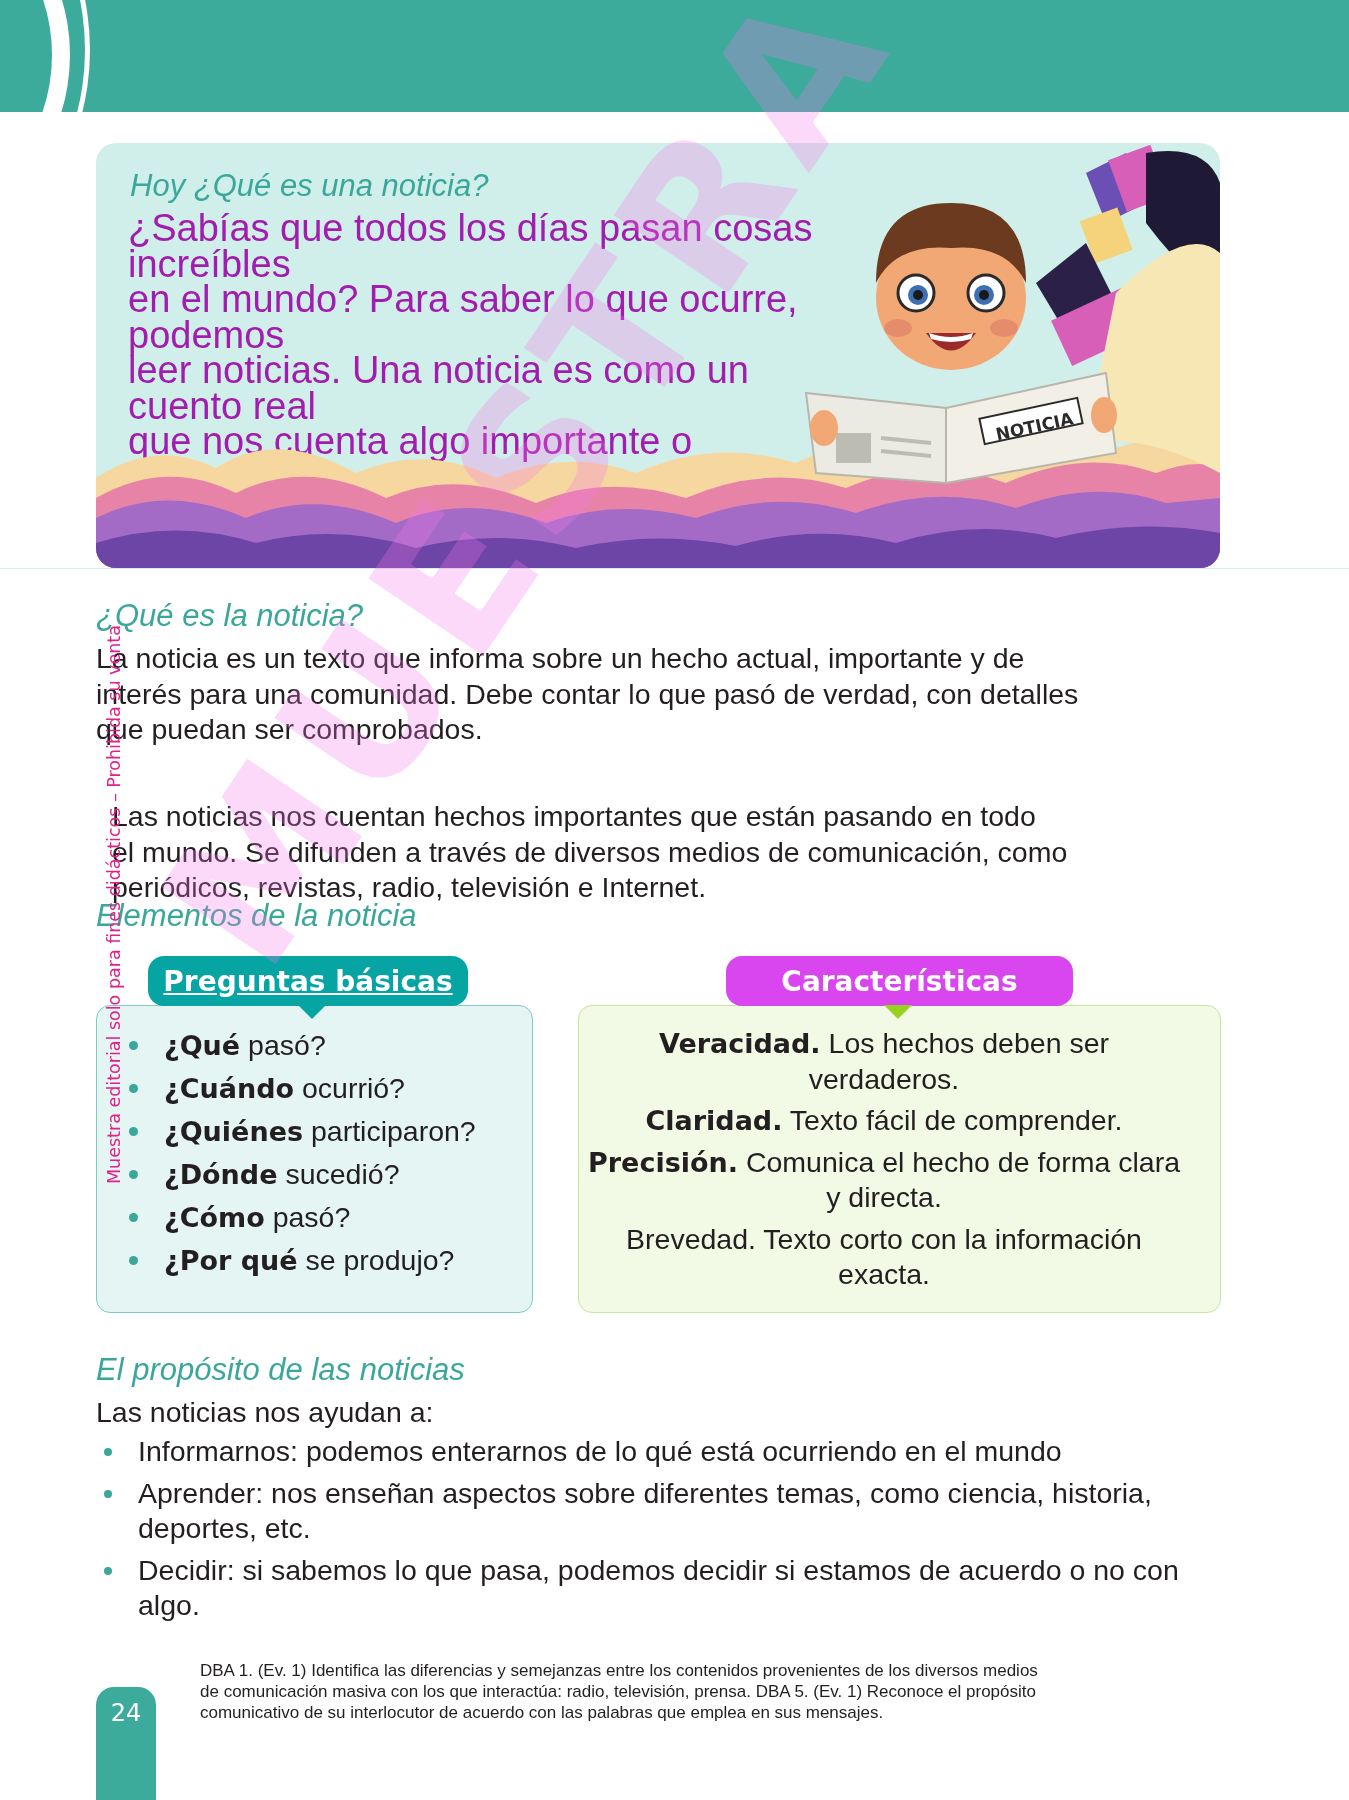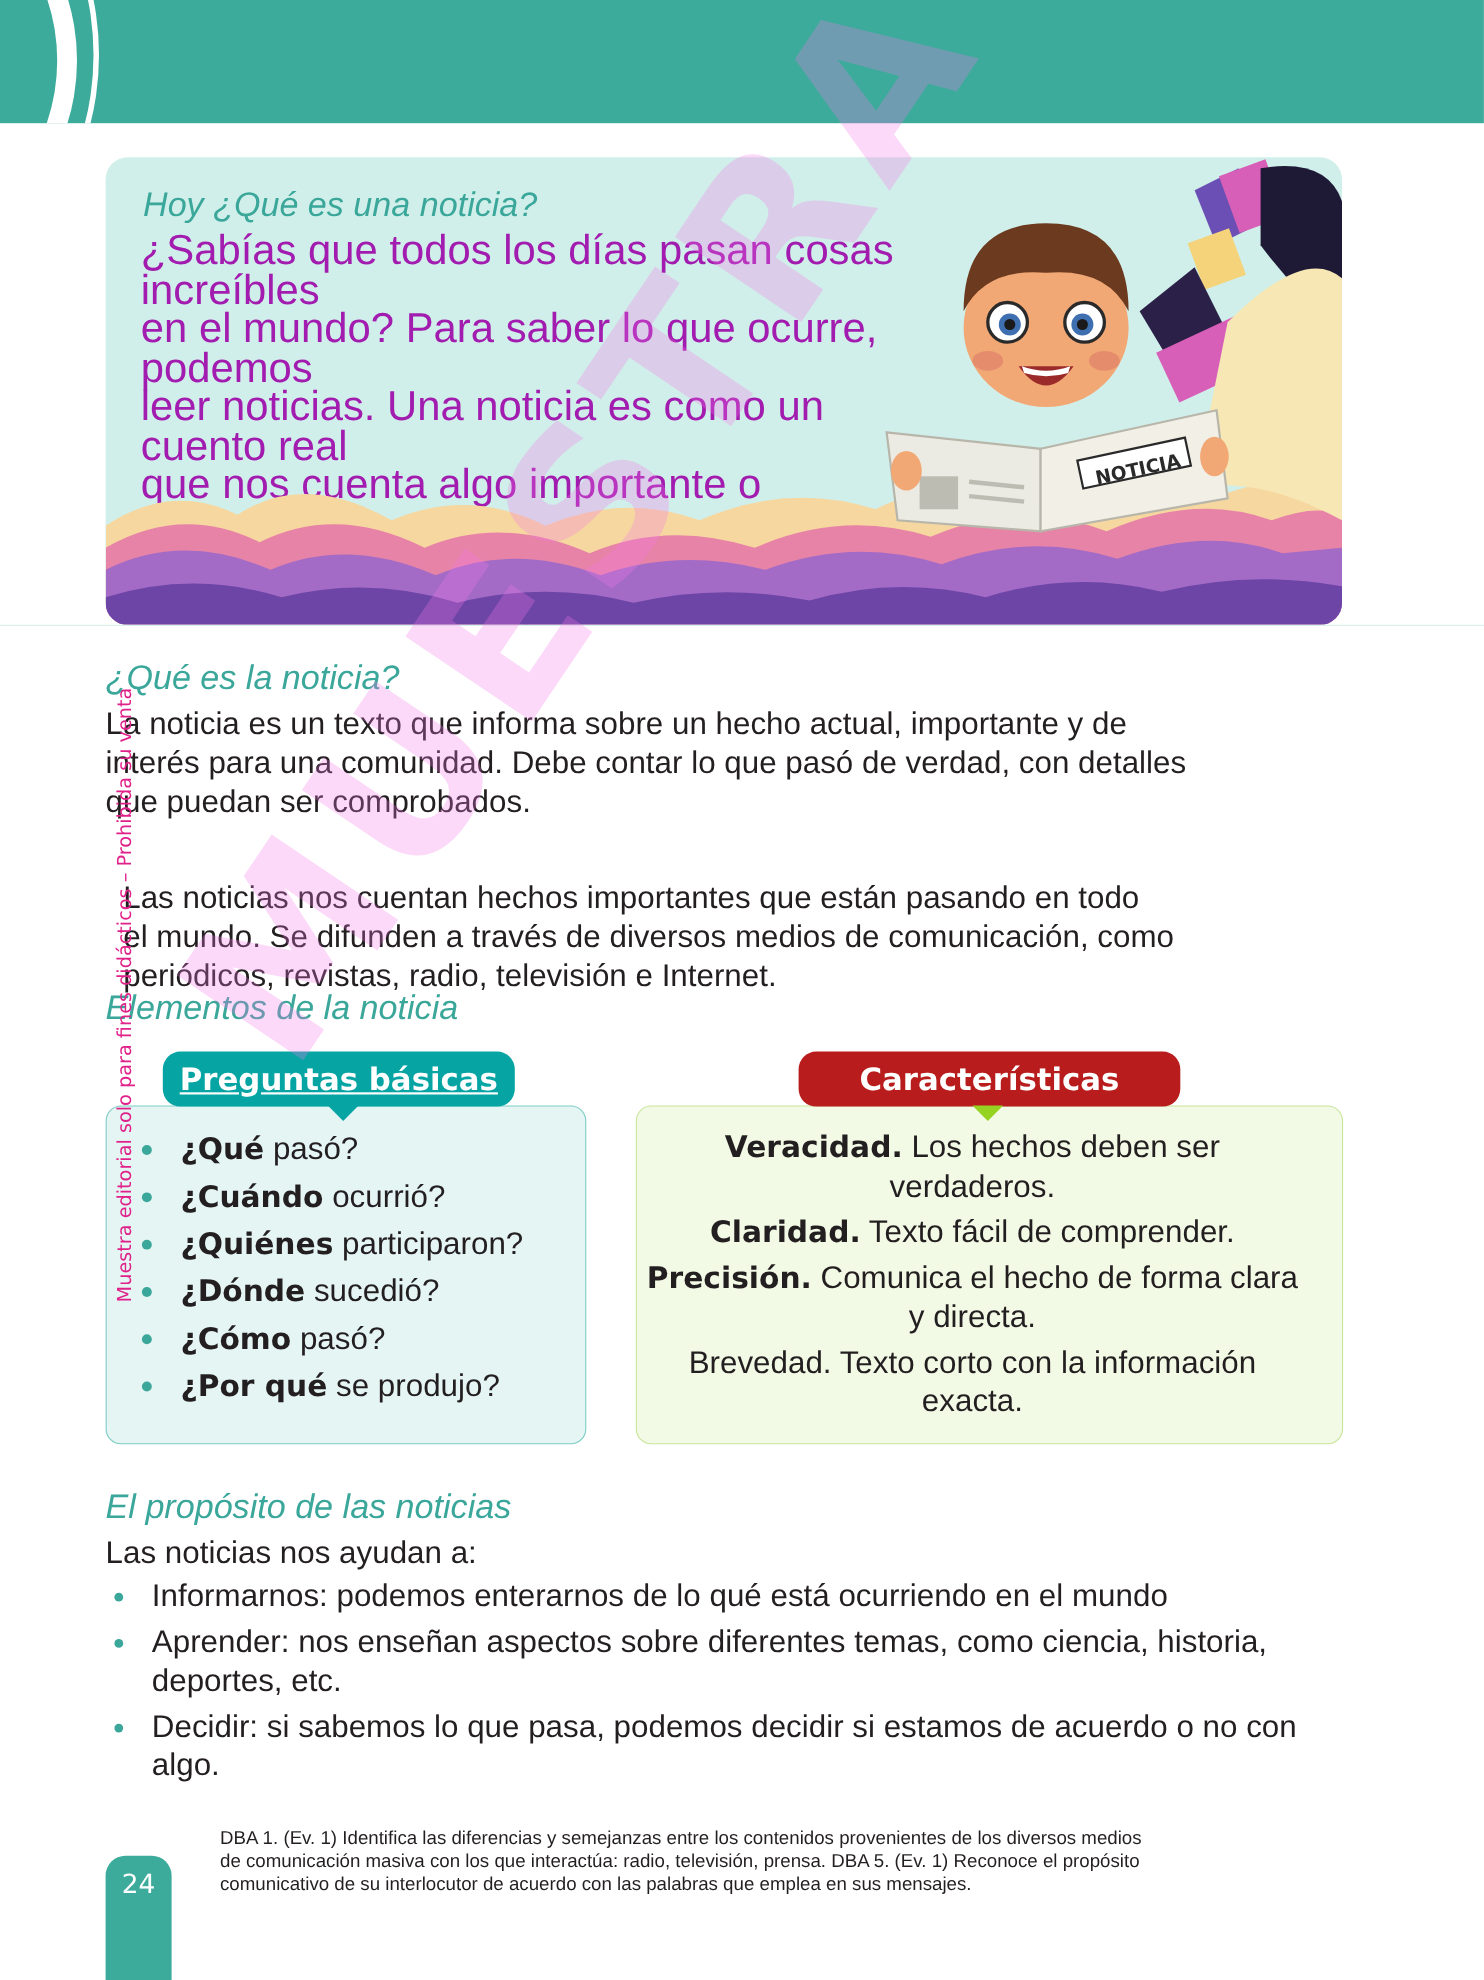--- a/index.html
+++ b/index.html
@@ -20,21 +20,21 @@
   .hline { position: absolute; left: 0; top: 568px; width: 1349px; height: 1px; background: #d8eeea; }
 
   .h2 { position: absolute; font-size: 31px; font-style: italic; color: #3aa79a; font-family: Liberation Sans, sans-serif; }
   .para { position: absolute; font-size: 28.5px; line-height: 35.5px; color: #231f20; font-family: "Liberation Sans", sans-serif; }
 
   .box { position: absolute; border-radius: 14px; border: 1.5px solid; }
   .box-left { left: 96px; top: 1005px; width: 437px; height: 308px; background: #e5f5f4; border-color: #7ccdc4; }
   .box-right { left: 578px; top: 1005px; width: 643px; height: 308px; background: #f2f9e5; border-color: #c8e69a; }
   .pill { position: absolute; height: 50px; border-radius: 16px; color: #ffffff; font-weight: bold; font-size: 28px; display: flex; align-items: center; justify-content: center; font-family: "DejaVu Sans", sans-serif; }
   .pill-left { left: 148px; top: 956px; width: 320px; background: #06a5a4; text-decoration: underline; }
-  .pill-right { left: 726px; top: 956px; width: 347px; background: #b91c1c; }
+  .pill-right { left: 726px; top: 956px; width: 347px; background: #d946ef; }
   .pointer { position: absolute; width: 0; height: 0; border-left: 14px solid transparent; border-right: 14px solid transparent; border-top: 14px solid; }
   .pointer-left { left: 298px; top: 1005px; border-top-color: #06a5a4; }
   .pointer-right { left: 884px; top: 1005px; border-top-color: #95d221; }
 
   .qlist { position: absolute; left: 126px; top: 1024px; list-style: none; font-size: 28.5px; line-height: 42px; font-family: "Liberation Sans", sans-serif; }
   .qlist li { position: relative; padding-left: 38px; }
   .qlist li::before { content: ""; position: absolute; left: 3px; top: 17px; width: 9px; height: 9px; border-radius: 50%; background: #3aa79a; }
   .qlist b { font-family: "DejaVu Sans", sans-serif; font-weight: bold; font-size: 27px; }
 
   .clist { position: absolute; left: 584px; top: 1026px; width: 600px; font-size: 28.5px; line-height: 35.5px; font-family: "Liberation Sans", sans-serif; text-align: center; }

